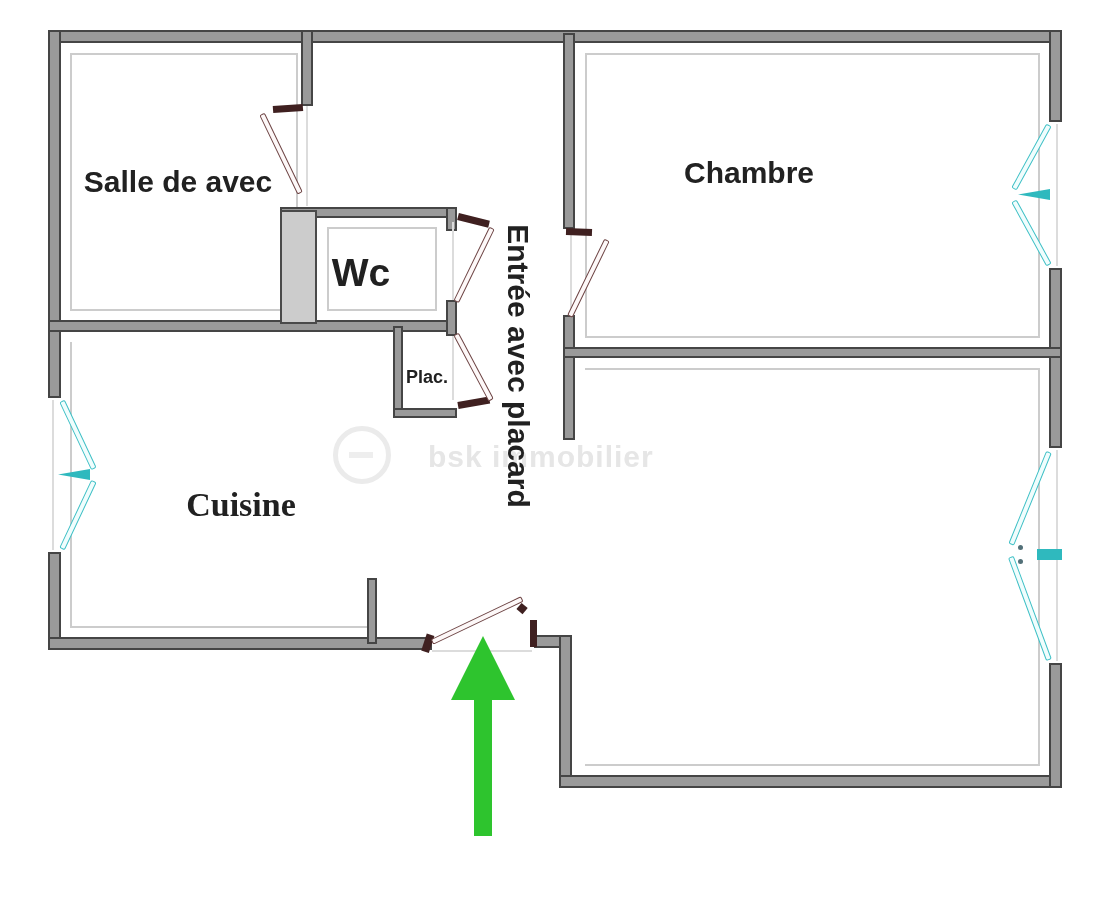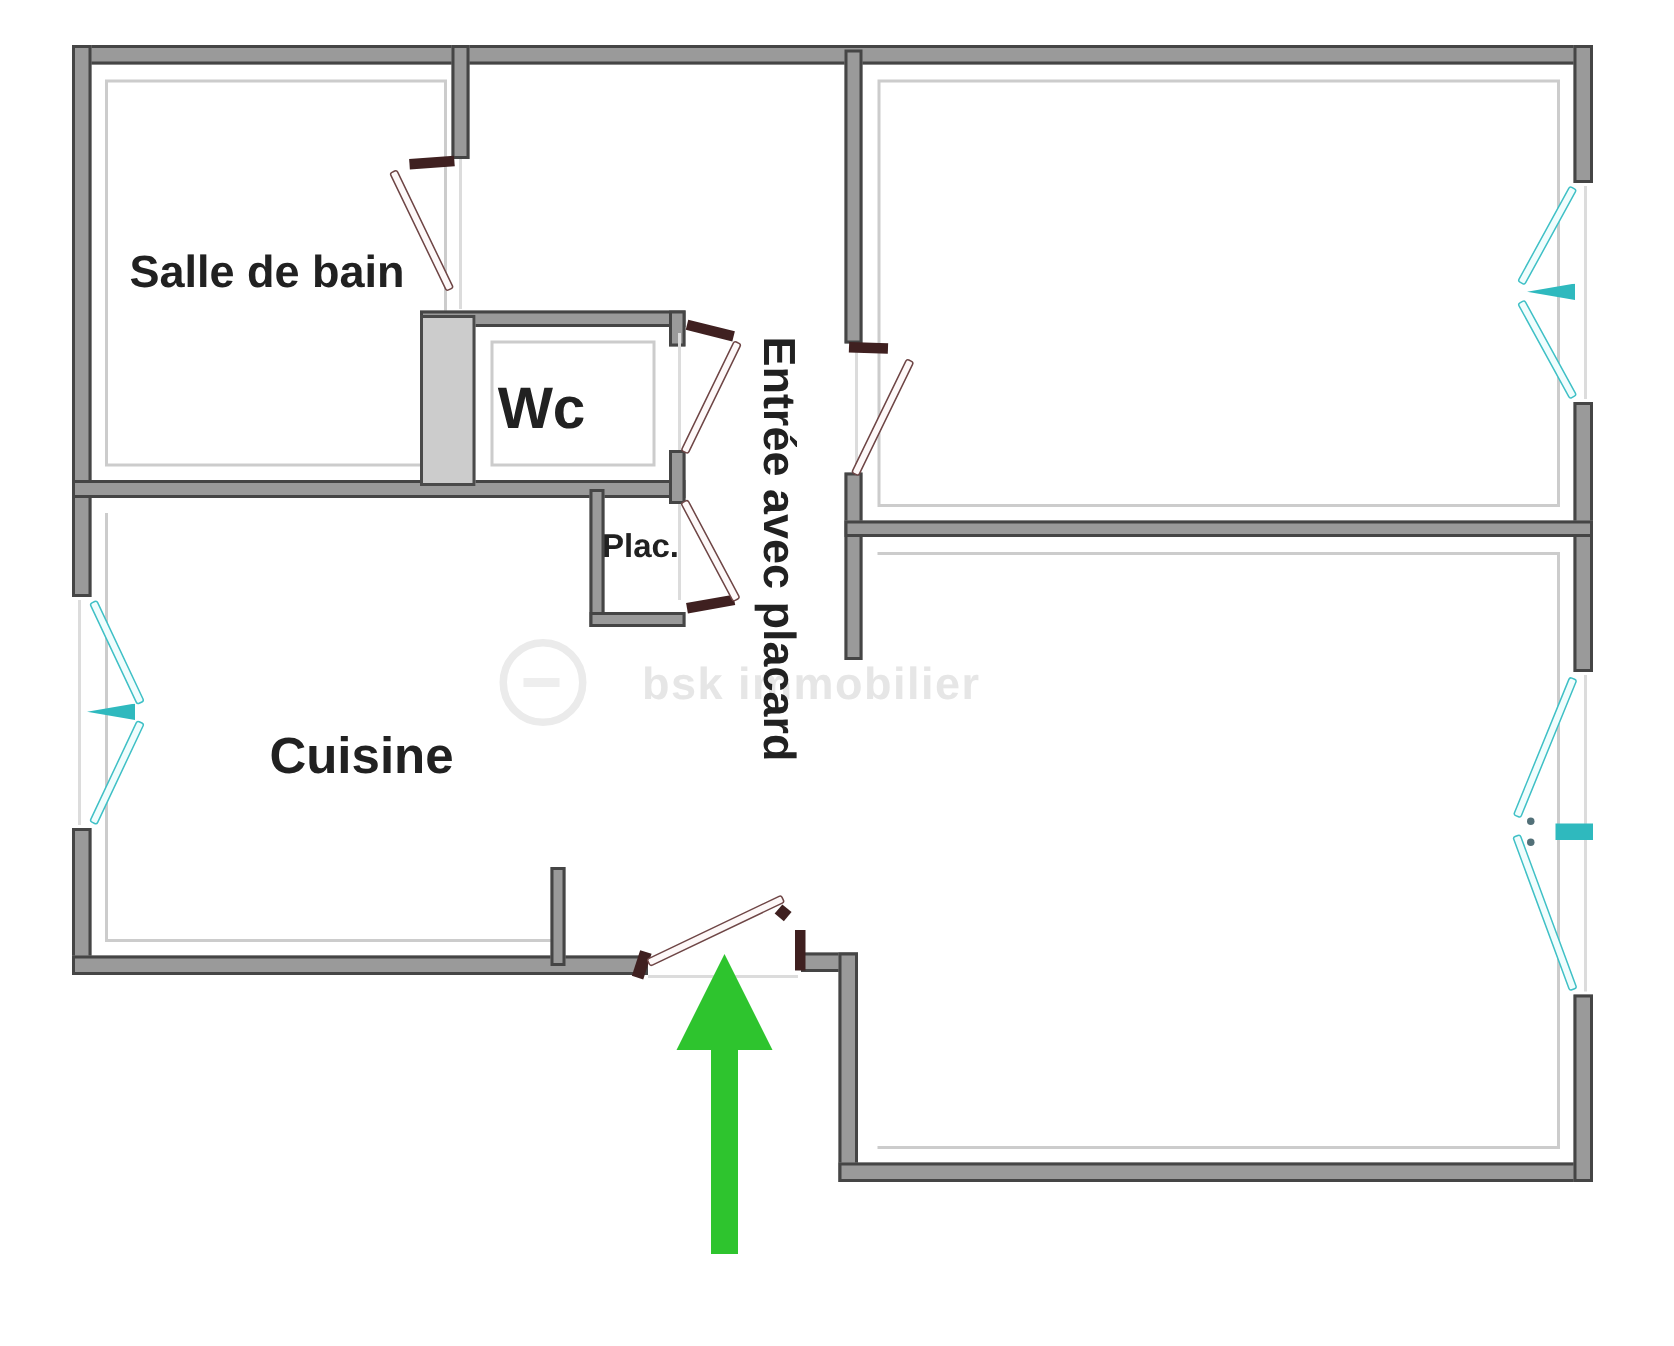--- a/index.html
+++ b/index.html
@@ -103,19 +103,20 @@
 
   <div class="wleaf" style="left:1049px;top:449px;width:100px;transform:rotate(112.2deg);"></div>
   <div class="wleaf" style="left:1049px;top:657px;width:110px;transform:rotate(-110.3deg);"></div>
   <div class="wtick" style="left:1037px;top:549px;width:25px;height:11px;"></div>
   <div class="wdot" style="left:1018px;top:545px;"></div>
   <div class="wdot" style="left:1018px;top:559px;"></div>
 
   <div class="arrow-head" style="left:451px;top:636px;"></div>
   <div class="arrow-shaft" style="left:474px;top:696px;width:18px;height:140px;"></div>
 
-  <div class="lbl" style="left:178px;top:182px;font-size:30px;">Salle de bain</div>
+  <div class="lbl" style="left:178px;top:182px;font-size:30px;">Salle de avec</div>
+  <div class="lbl" style="left:749px;top:173px;font-size:30px;">Chambre</div>
   <div class="lbl" style="left:361px;top:273px;font-size:39px;">Wc</div>
-  <div class="lbl" style="left:427px;top:364px;font-size:22px;">Plac.</div>
+  <div class="lbl" style="left:427px;top:377px;font-size:18px;">Plac.</div>
   <div class="lbl-v" style="left:518px;top:366px;font-size:30px;">Entrée avec placard</div>
-  <div class="lbl" style="left:241px;top:505px;font-size:34px;">Cuisine</div>
+  <div class="lbl" style="left:241px;top:505px;font-size:34px;font-family:Liberation Serif, serif;">Cuisine</div>
 
 </div>
 
 </body></html>

